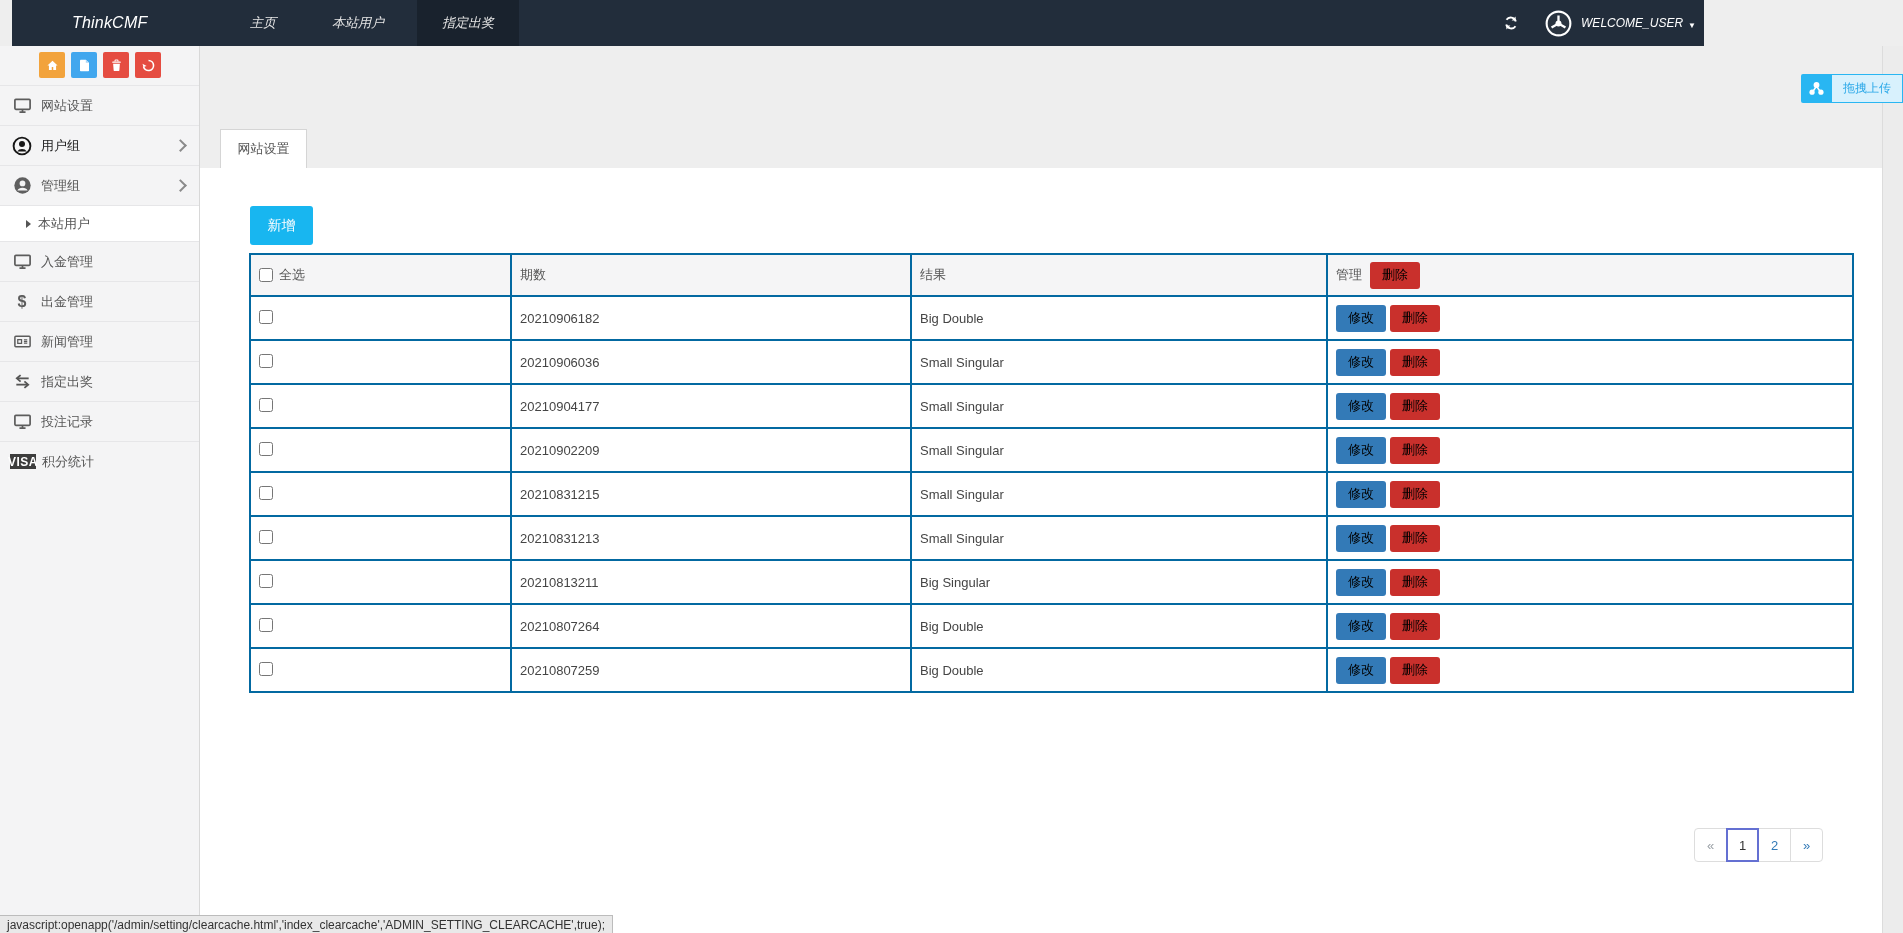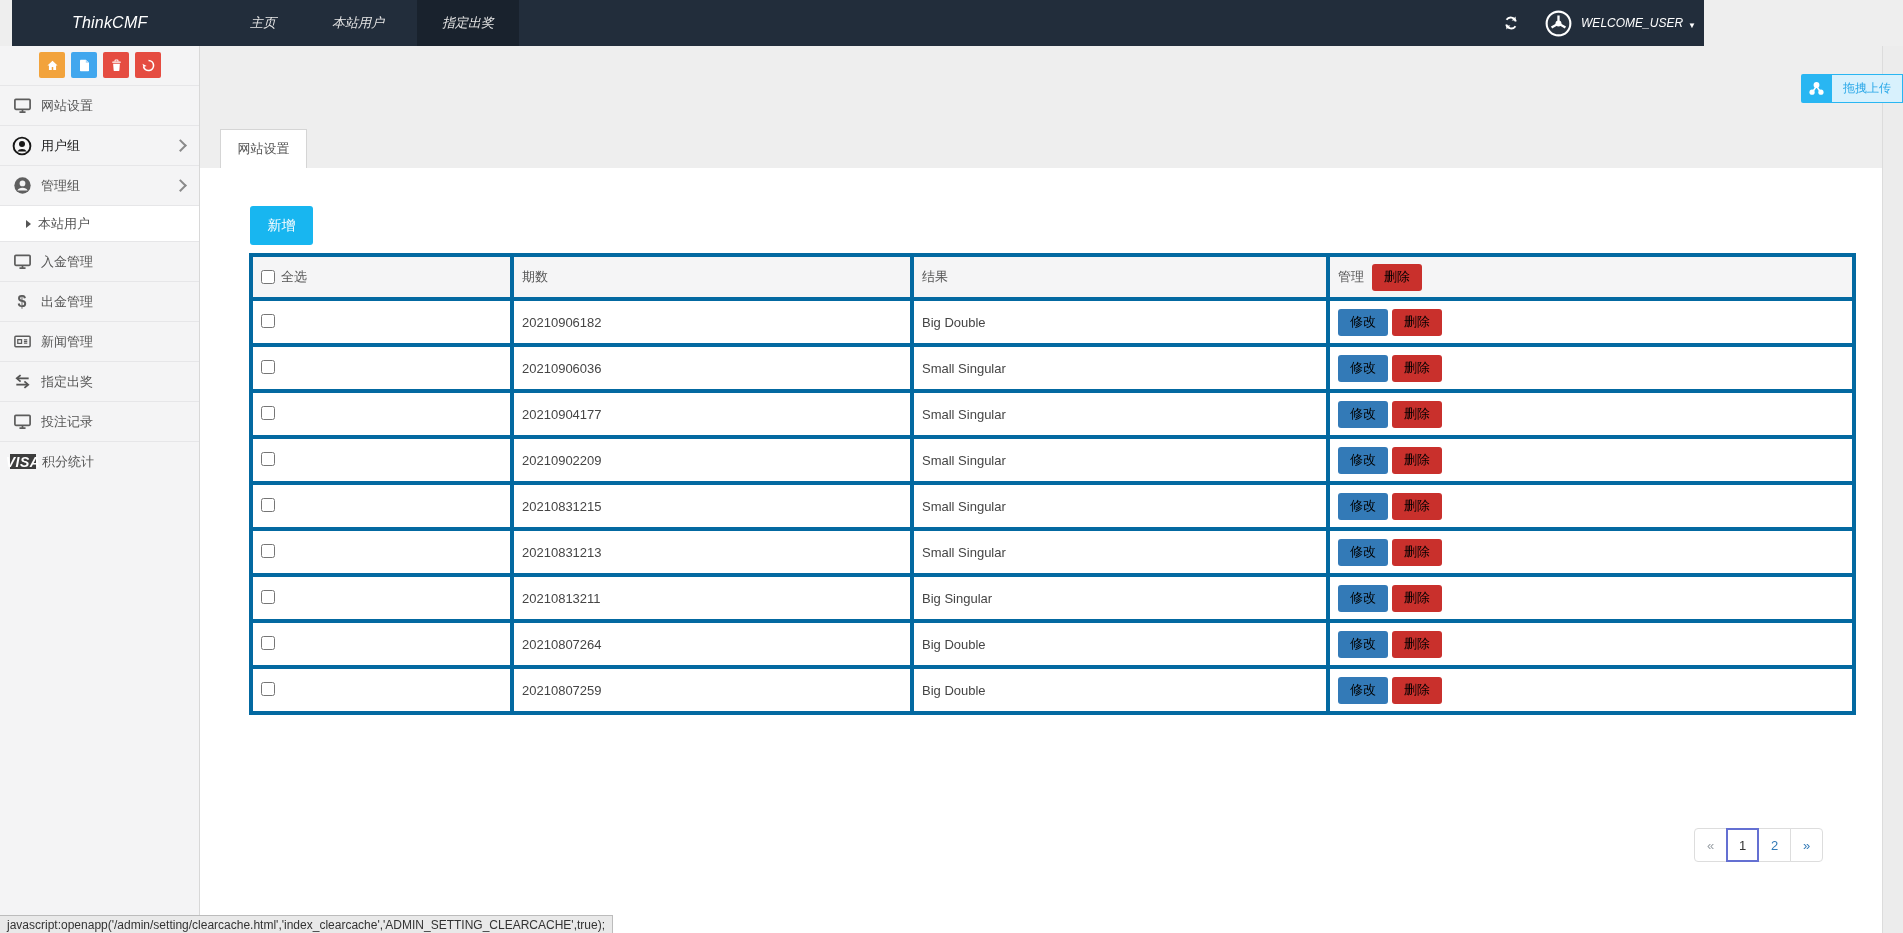--- a/index.html
+++ b/index.html
@@ -31,35 +31,35 @@
   .qbtn.c-trash{background:#e54c41;}
   .qbtn.c-recycle{background:#e54c41;}
   .menu{margin-top:1px;}
   .menu-item{height:40px;border-top:1px solid #e6e6e8;display:flex;align-items:center;padding-left:12px;color:#565656;font-size:13px;position:relative;cursor:pointer;box-sizing:border-box;}
   .menu-item.active{color:#1c1c1c;}
   .menu-item .micon{width:20px;min-width:20px;margin-right:9px;display:flex;justify-content:center;align-items:center;}
   .menu-item .chev{position:absolute;right:14px;top:50%;width:7px;height:7px;border-top:2px solid #8a8a8a;border-right:2px solid #8a8a8a;transform:translateY(-55%) rotate(45deg);}
   .menu-item.submenu{height:36px;background:#ffffff;padding-left:26px;color:#555;}
   .tri{width:0;height:0;border-left:5px solid #555;border-top:4px solid transparent;border-bottom:4px solid transparent;margin-right:7px;}
   .dollar{font-size:16px;font-weight:bold;color:#5c5c5c;line-height:1;}
-  .visa{background:#3d3d3d;color:#fff;font-size:14px;font-style:italic;font-weight:bold;letter-spacing:.5px;border-radius:0;width:26px;height:15px;display:flex;align-items:center;justify-content:center;margin-left:-2px;margin-right:6px;}
+  .visa{background:#3d3d3d;color:#fff;font-size:12px;font-weight:bold;letter-spacing:.5px;border-radius:0;width:26px;height:15px;display:flex;align-items:center;justify-content:center;margin-left:-2px;margin-right:6px;}
   
   .main{position:absolute;left:200px;top:46px;right:0;bottom:0;background:#fff;}
   .right-strip{position:absolute;top:0;right:0;bottom:0;width:20px;background:#ececec;border-left:1px solid #dcdcdc;z-index:1;}
   .tabzone{position:absolute;top:0;left:0;right:21px;height:122px;background:#eeeeee;border-bottom:1px solid #d5d5d5;box-sizing:content-box;}
   .tab{position:absolute;left:20px;bottom:-1px;width:87px;height:40px;background:#fff;border:1px solid #d5d5d5;border-bottom:1px solid #fff;box-sizing:border-box;display:flex;align-items:center;justify-content:center;font-size:13px;color:#555;cursor:pointer;}
   .upload-widget{position:absolute;top:28px;right:0;height:29px;display:flex;z-index:6;cursor:pointer;}
   .uw-icon{width:31px;background:#29b6f2;border-radius:2px 0 0 2px;display:flex;align-items:center;justify-content:center;}
   .uw-label{width:71px;background:#d8f1fd;border:1px solid #29b6f2;border-left:none;box-sizing:border-box;color:#2aa8e8;font-size:12px;display:flex;align-items:center;justify-content:center;}
   .content{position:absolute;top:122px;left:0;right:21px;bottom:0;background:#fff;}
   .add-btn{position:absolute;left:50px;top:38px;width:63px;height:39px;background:#18b6f0;border:none;border-radius:3px;color:#fff;font-size:14px;font-family:inherit;cursor:pointer;}
   
   .table-wrap{position:absolute;left:49px;top:85px;width:1603px;}
   table.grid{width:1603px;table-layout:fixed;border-collapse:collapse;font-size:13px;}
-  table.grid th,table.grid td{border:4px solid #0369a1;padding:0 0 0 8px;text-align:left;vertical-align:middle;}
+  table.grid th,table.grid td{border:2px solid #0369a1;padding:0 0 0 8px;text-align:left;vertical-align:middle;}
   table.grid th{height:40px;background:#f5f5f6;font-weight:normal;color:#555;}
   table.grid td{height:42px;color:#454545;}
   col.c1{width:261px;}col.c2{width:400px;}col.c3{width:416px;}col.c4{width:526px;}
   .th-inner{display:flex;align-items:center;}
   input[type=checkbox]{width:14px;height:14px;margin:0 6px 0 0;cursor:pointer;}
   .btn-sm{height:27px;border:none;border-radius:3px;color:#000000;font-size:13px;font-family:inherit;padding:0 12px;cursor:pointer;}
   .btn-red{background:#c9302c;}
   .btn-blue{background:#337ab7;}
   td .btn-sm + .btn-sm{margin-left:4px;}
   th .btn-sm{margin-left:8px;}

